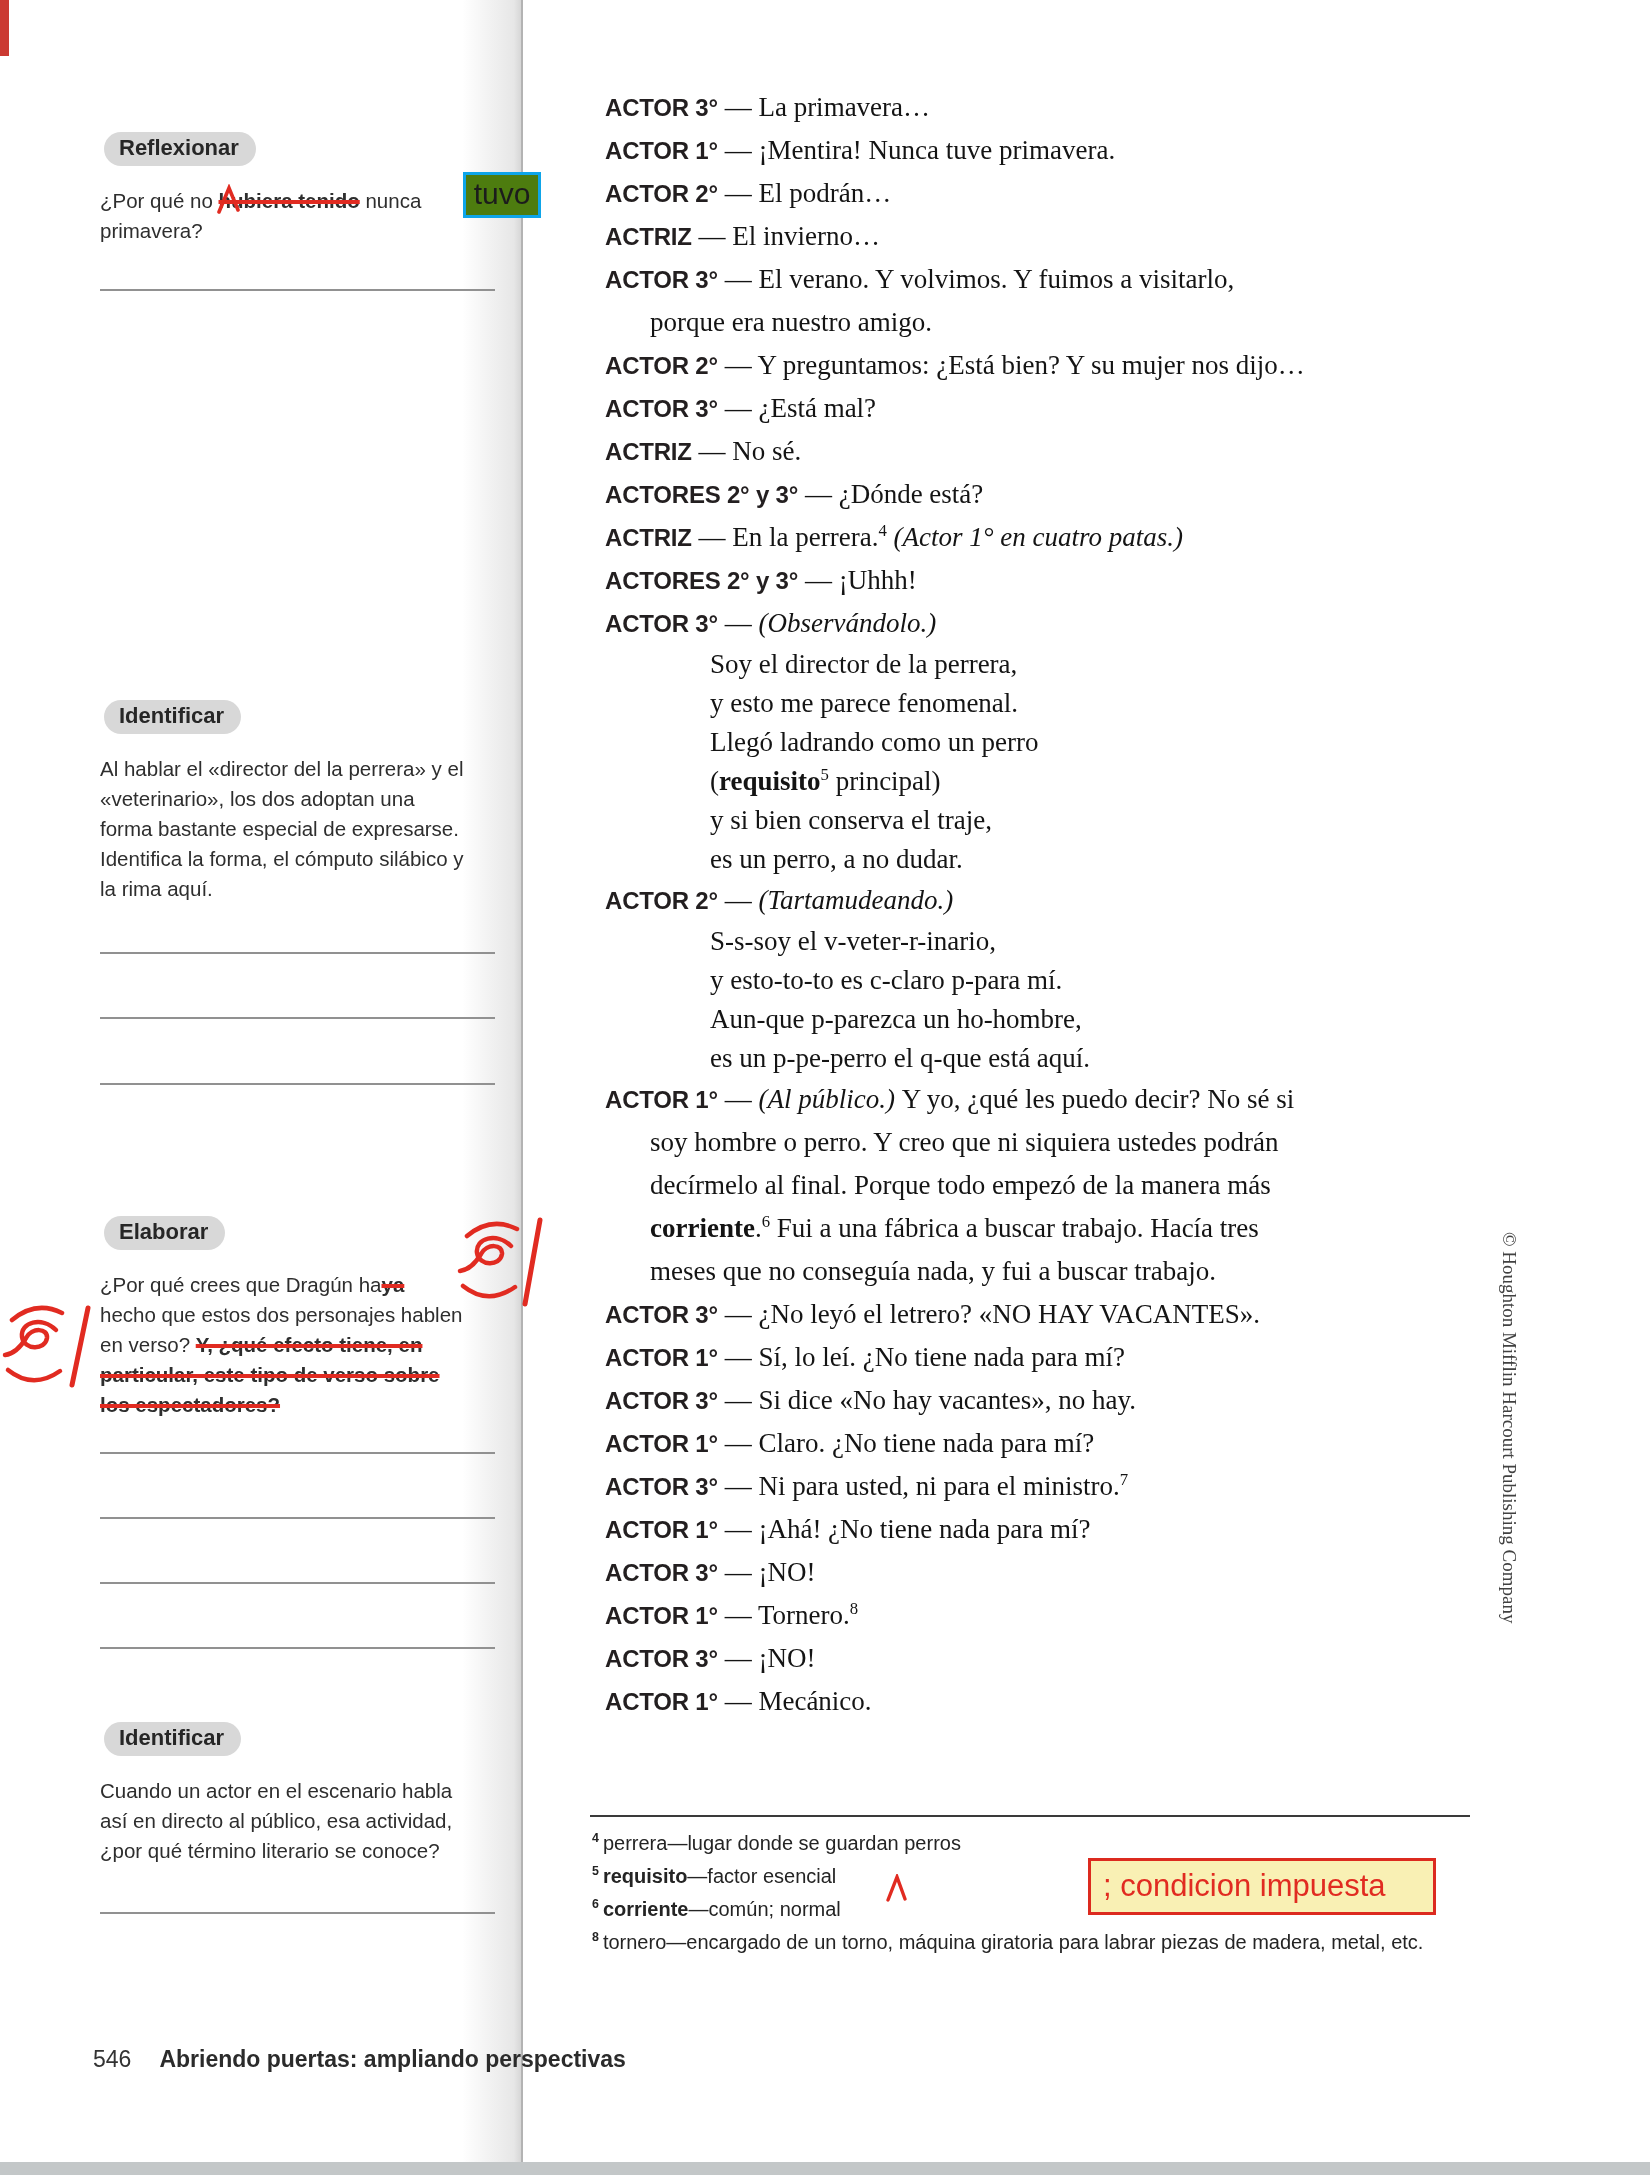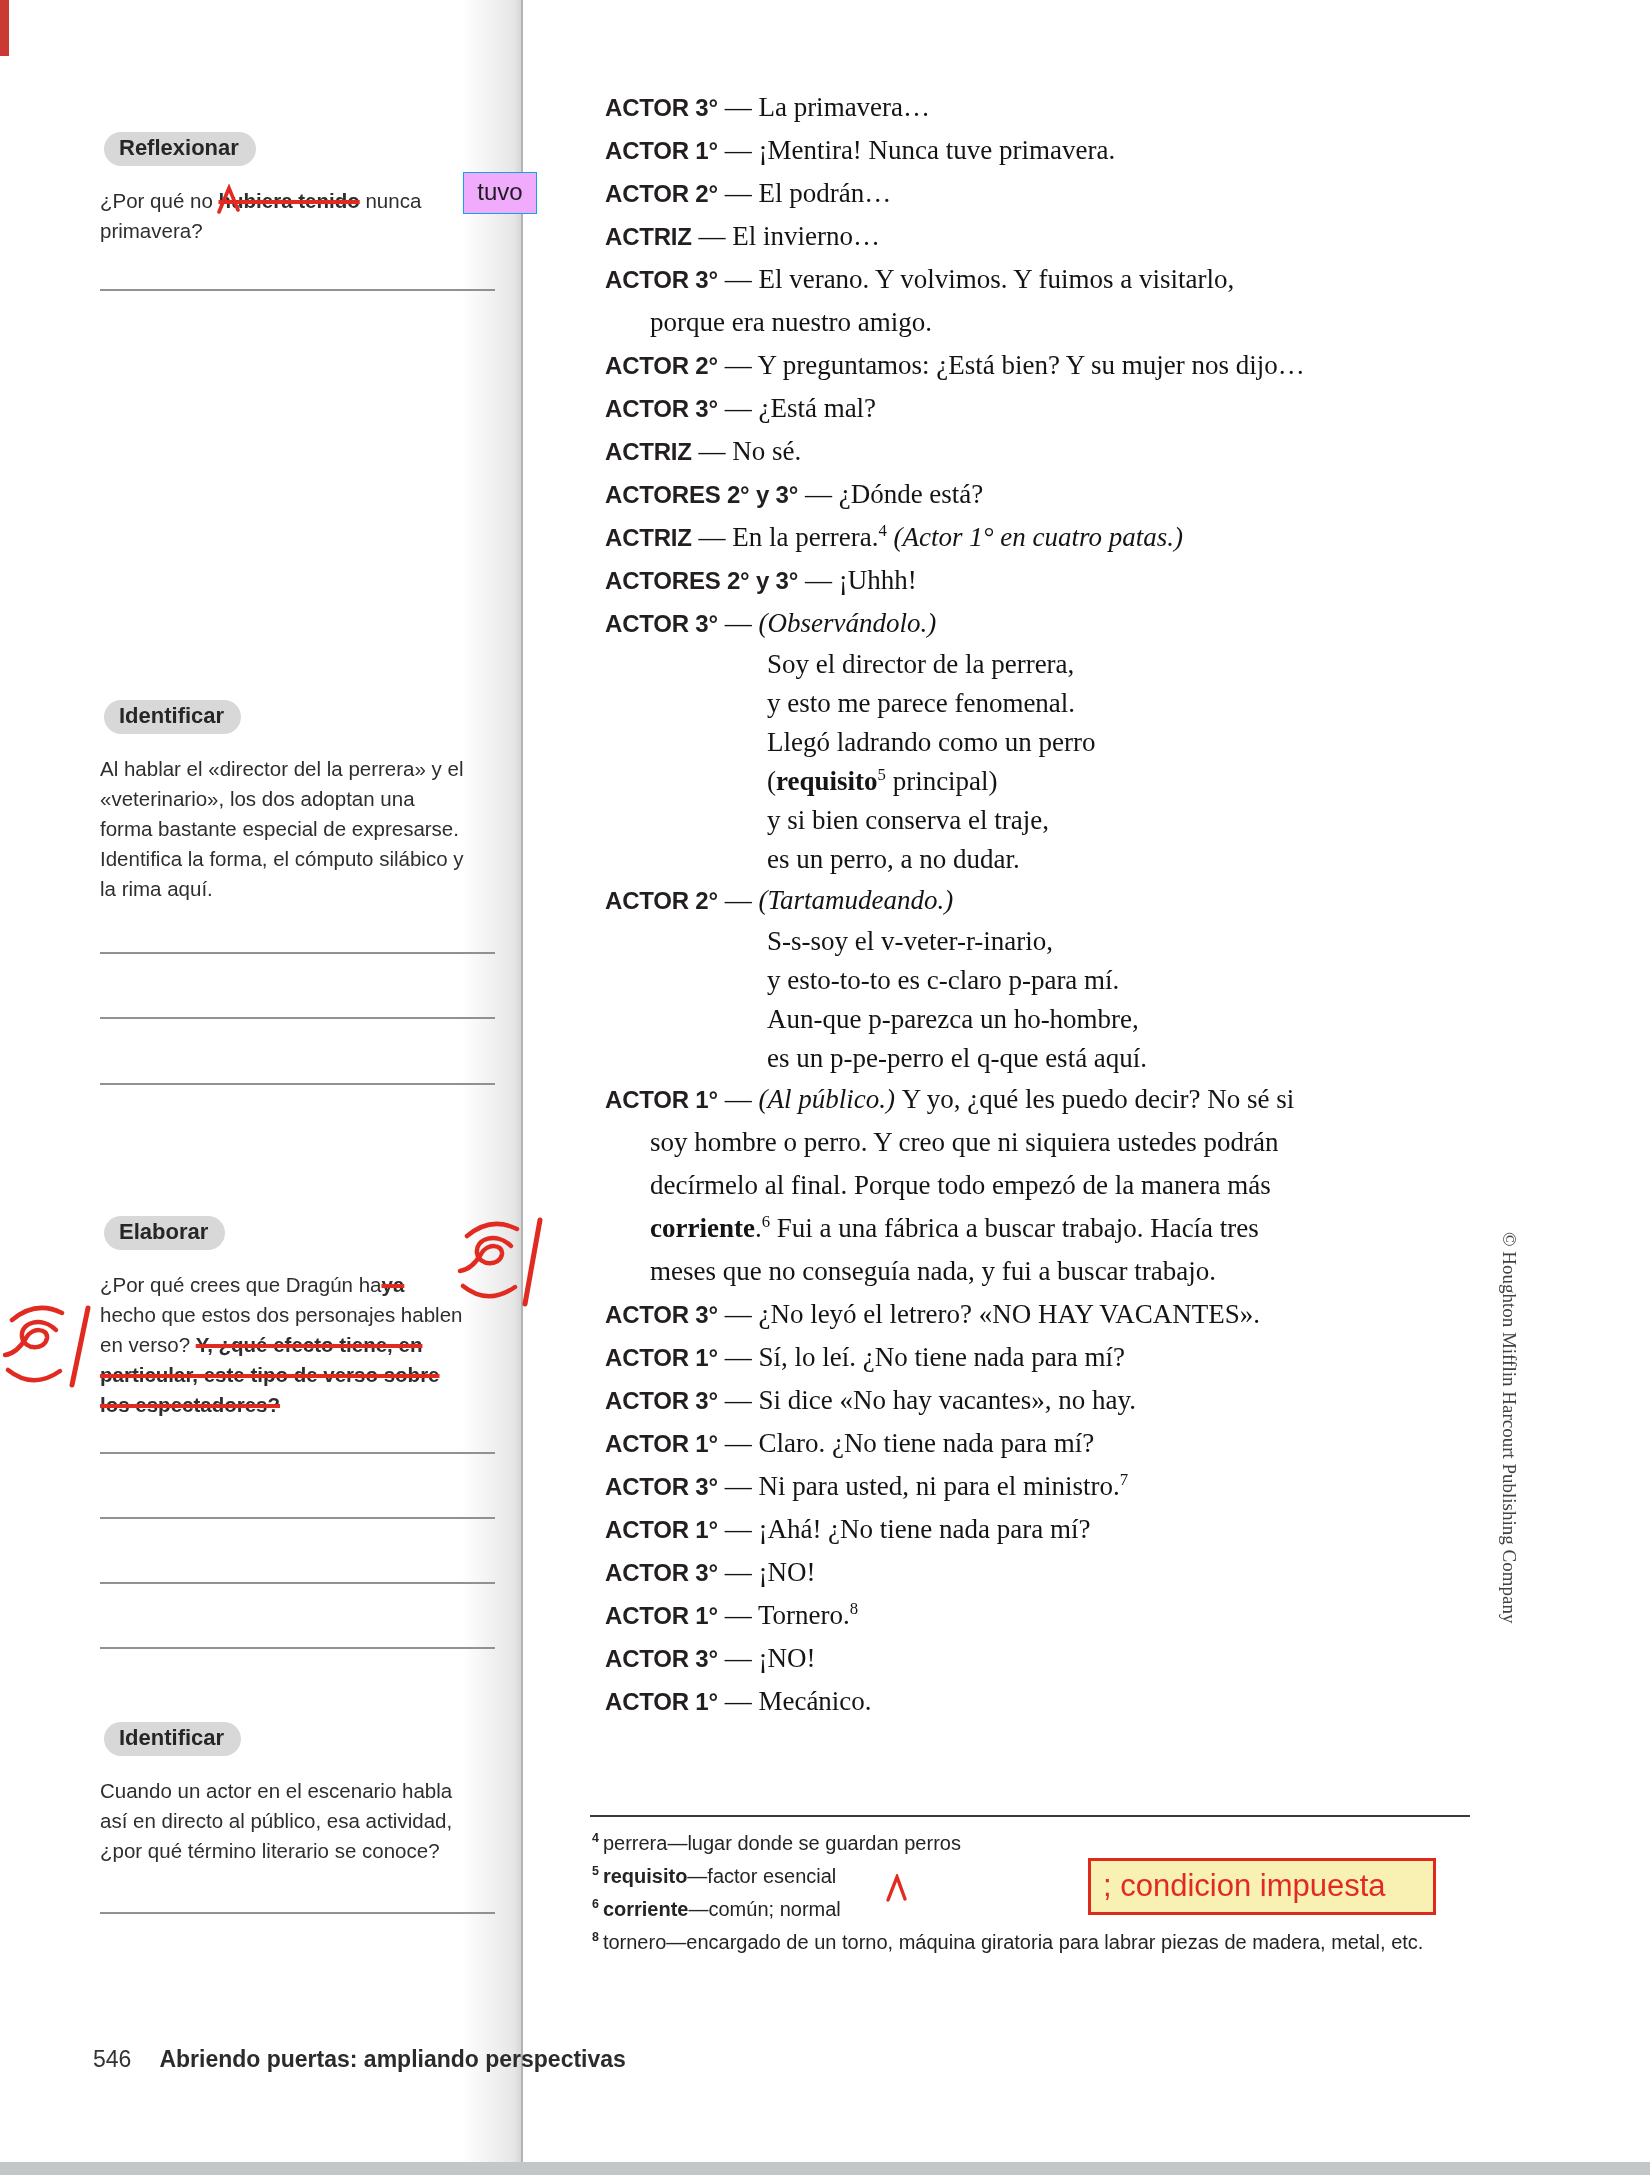--- a/index.html
+++ b/index.html
@@ -15,32 +15,32 @@
 
   
   .mnote{position:absolute;width:365px;font-size:20.5px;line-height:30px;color:#2e2e2e;}
   .pill{display:inline-block;background:#d8d8d8;border-radius:17px;padding:1px 17px 3px 15px;
         font-weight:bold;font-size:22px;color:#262626;margin-bottom:20px;margin-left:4px;}
   .sg-x{text-decoration:line-through;text-decoration-color:#e12b21;text-decoration-thickness:3.5px;font-weight:bold;}
 
   .answer-line{position:absolute;left:100px;width:395px;border-top:2px solid #919191;height:0;}
 
   
-  .tuvo-box{position:absolute;left:463px;top:172px;width:72px;height:40px;background:#f0abfc;
-        border:1px solid #0ea5e9;font-size:24px;line-height:38px;text-align:center;color:#1c1c1c;}
+  .tuvo-box{position:absolute;left:463px;top:172px;width:72px;height:40px;background:#4d7c0f;
+        border:3px solid #0ea5e9;font-size:30px;line-height:38px;text-align:center;color:#1c1c1c;}
   .cond-box{position:absolute;left:1088px;top:1858px;width:330px;height:51px;background:#f9f0b4;
         border:3px solid #dc2a1f;color:#e12b21;font-size:31px;line-height:50px;padding-left:12px;white-space:nowrap;}
   .annot-svg{position:absolute;}
 
   
   #dialog{position:absolute;left:605px;top:86px;width:900px;
           font-family:"Liberation Serif",serif;font-size:27px;line-height:43px;color:#141414;}
   .entry{padding-left:45px;text-indent:-45px;}
   .speaker{font-family:"Liberation Sans",sans-serif;font-weight:bold;font-size:24px;color:#231f20;letter-spacing:-.2px;}
-  .verse{text-indent:0;margin-left:117px;line-height:39px;}
+  .verse{text-indent:0;margin-left:60px;line-height:39px;}
   .sg-i{font-style:italic;}
   .sg-b{font-weight:bold;}
   .sg-s{font-size:62%;vertical-align:super;line-height:0;}
 
   
   .fn-rule{position:absolute;left:590px;top:1815px;width:880px;border-top:2.5px solid #3a3a3a;height:0;}
   #footnotes{position:absolute;left:592px;top:1827px;width:880px;font-size:20px;line-height:33px;color:#242424;}
   .fn{padding-left:24px;text-indent:-24px;}
   .fn-n{font-weight:bold;font-size:62%;vertical-align:super;margin-right:4px;line-height:0;}
   .fn .b{font-weight:bold;}

